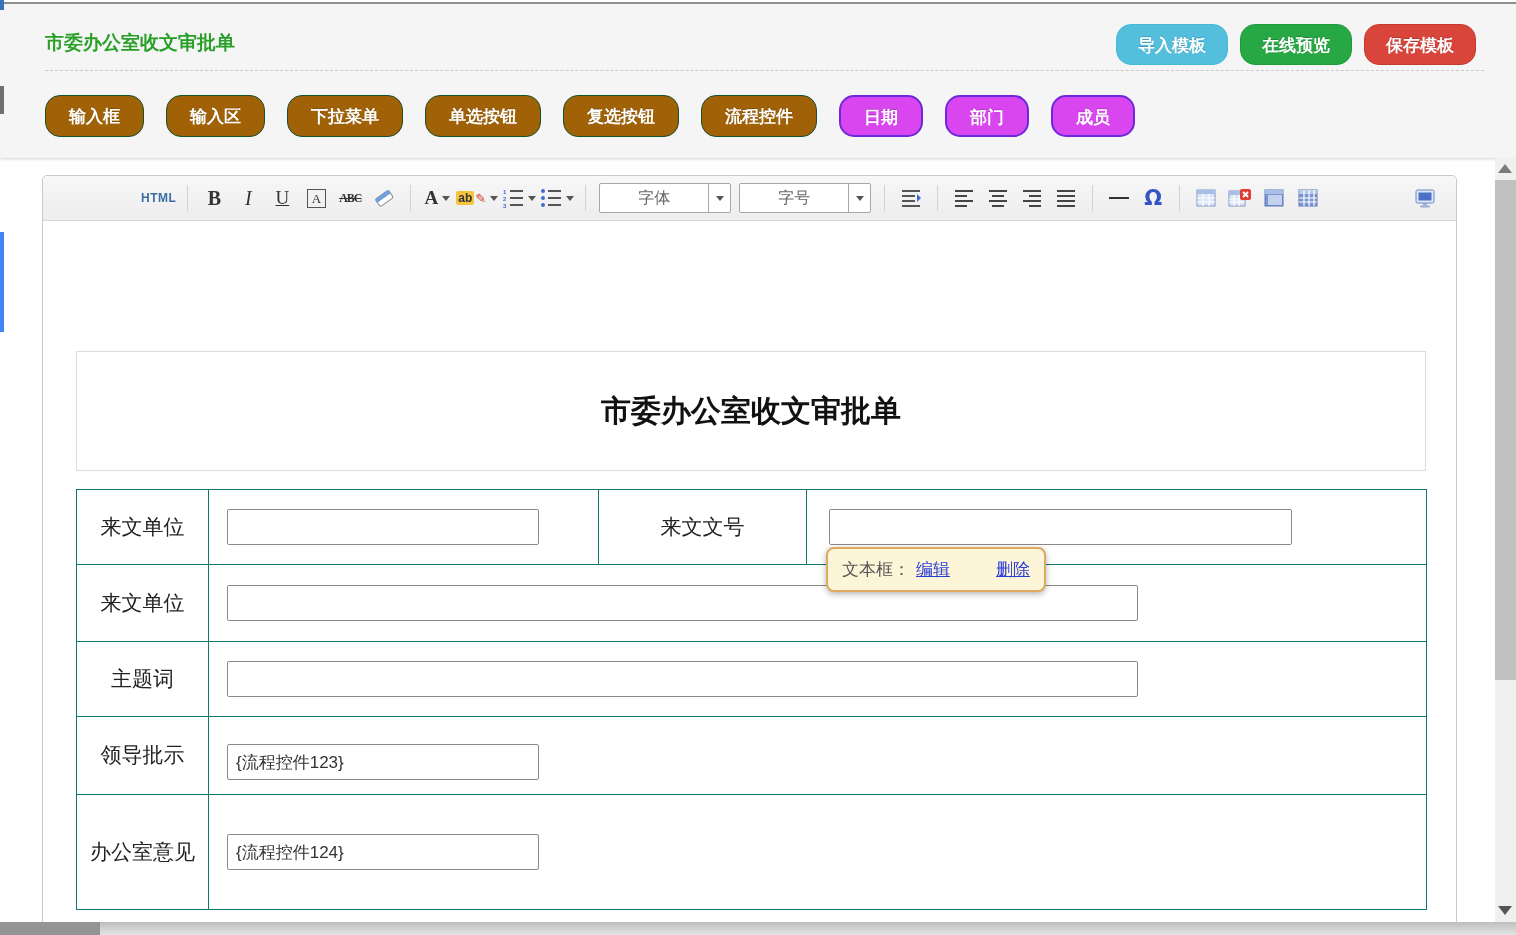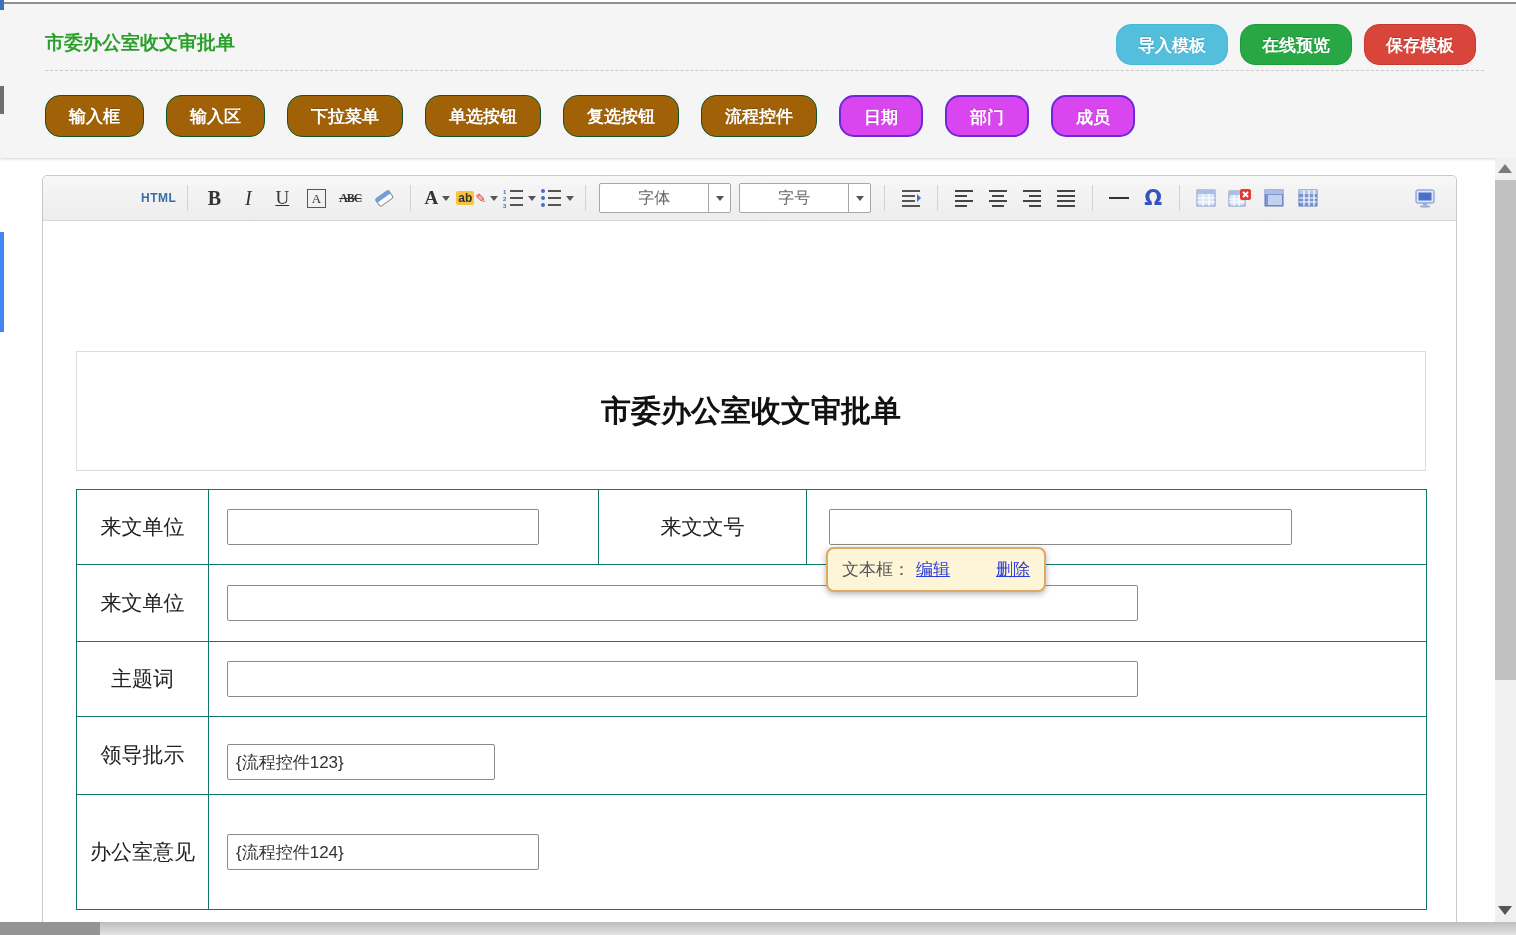--- a/index.html
+++ b/index.html
@@ -325,21 +325,21 @@
         <tr class="r2">
           <td class="lbl">来文单位</td>
           <td colspan="7"><input class="fin ml18" style="width: 911px;" value=""></td>
         </tr>
         <tr class="r3">
           <td class="lbl">主题词</td>
           <td colspan="7"><input class="fin ml18" style="width: 911px;" value=""></td>
         </tr>
         <tr class="r5">
           <td class="lbl">领导批示</td>
-          <td colspan="7"><input class="fin ml18" style="width: 268px; margin-top: 13px;" value="{流程控件123}"></td>
+          <td colspan="7"><input class="fin ml18" style="width: 312px; margin-top: 13px;" value="{流程控件123}"></td>
         </tr>
         <tr class="r6">
           <td class="lbl">办公室意见</td>
           <td colspan="7"><input class="fin ml18" style="width: 312px;" value="{流程控件124}"></td>
         </tr>
       </tbody>
         </table>
     </div>
   </div>
 

